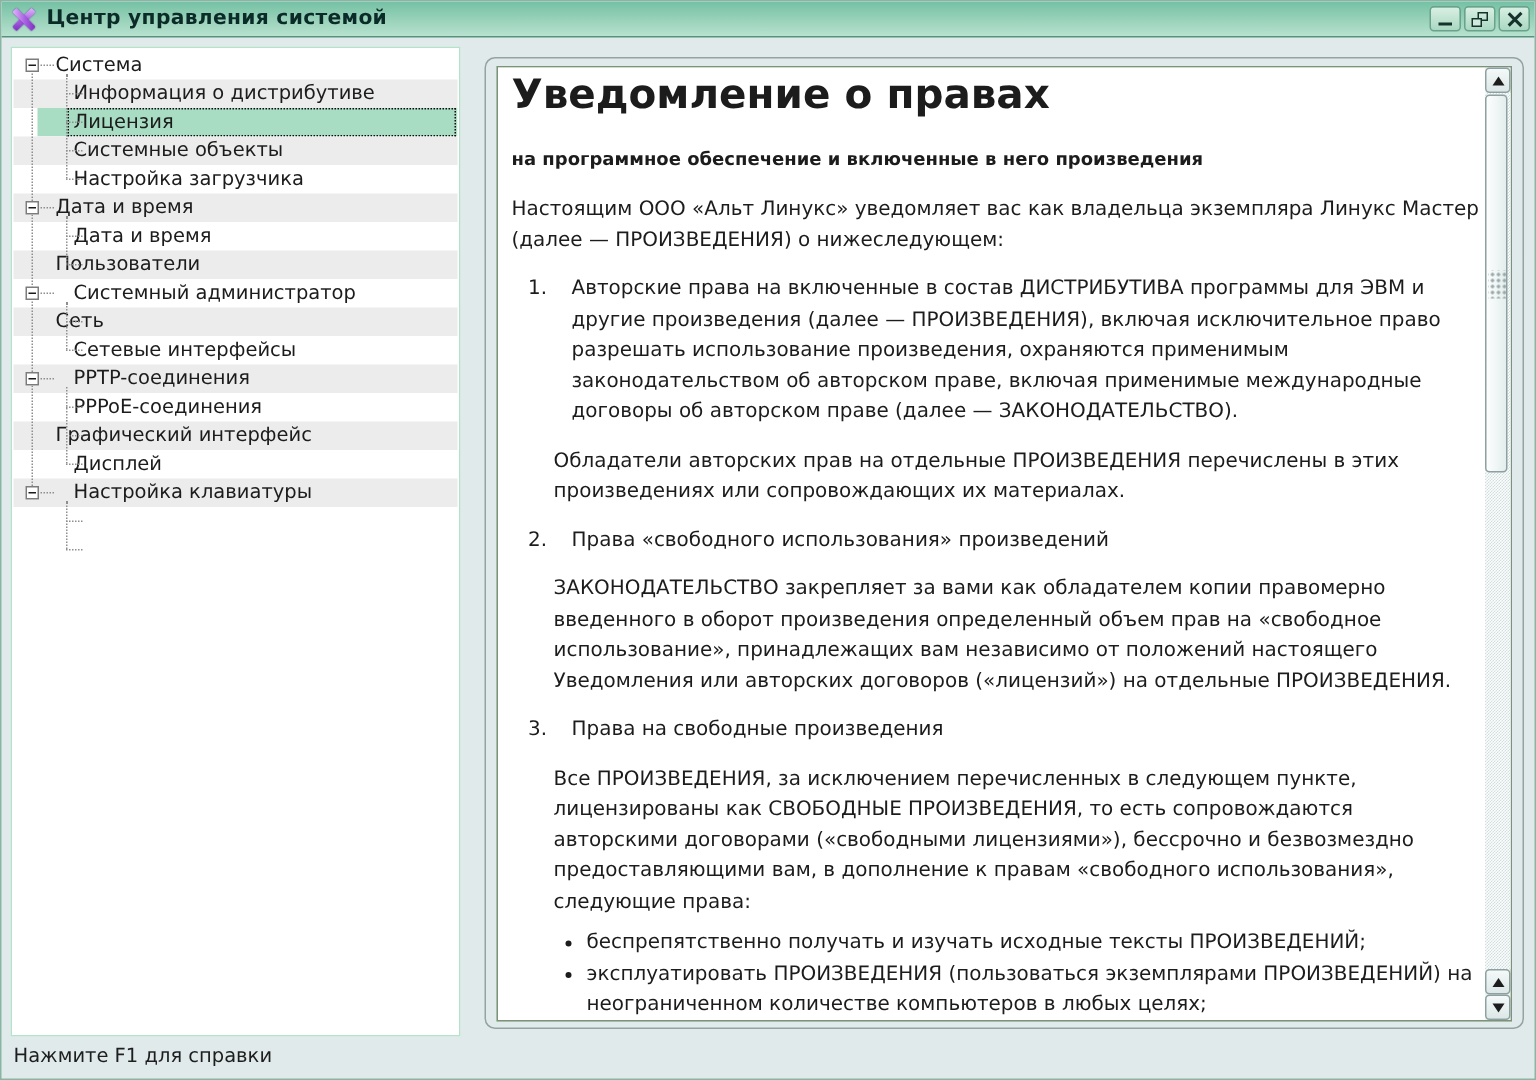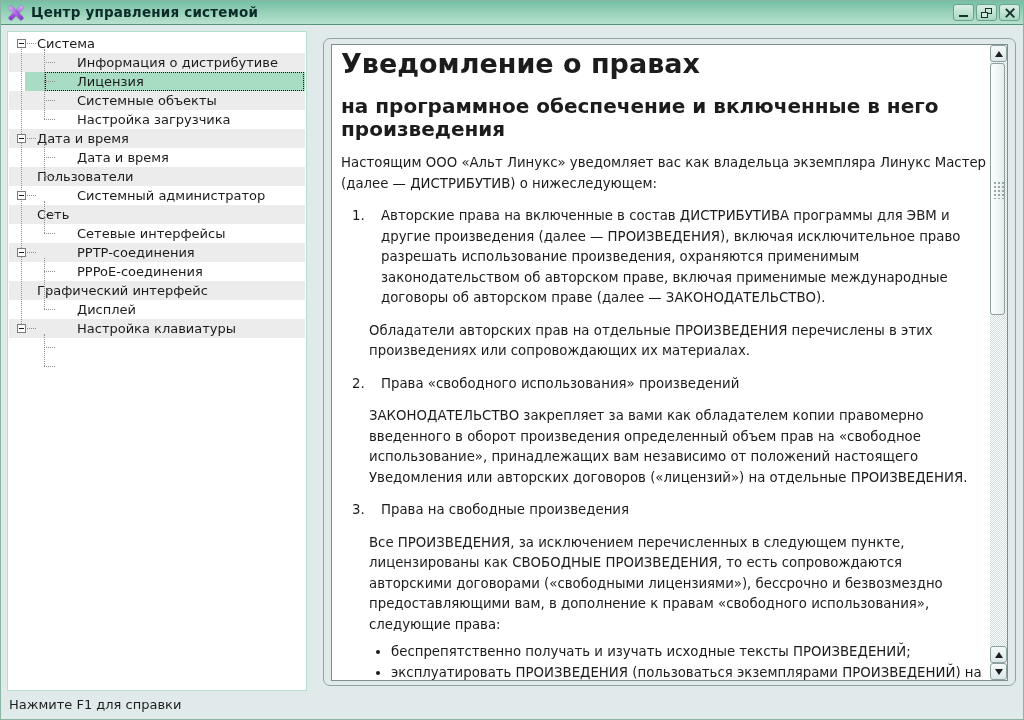--- a/index.html
+++ b/index.html
@@ -42,21 +42,21 @@
   
   .sidebar{
     position:absolute;left:6px;top:30px;width:300px;height:660px;
     background:#ffffff;border:1px solid #b6e2cc;
   }
   #tree-rows{position:absolute;left:1px;top:2px;right:1px;}
   .trow{position:relative;height:19px;line-height:19px;font-size:13px;white-space:nowrap;overflow:hidden;}
   .trow:nth-child(even){background:#ececec;}
   .tlabel{position:relative;z-index:2;}
   .lvl0 .tlabel{padding-left:28px;}
-  .lvl1 .tlabel{padding-left:68px;}
+  .lvl1 .tlabel{padding-left:40px;}
   .sel-bg{position:absolute;left:16px;right:0;top:0;bottom:0;background:#a8dcc3;z-index:0;}
   .sel-focus{position:absolute;left:36px;right:1px;top:0;bottom:0;border:1px dotted #0d0d0d;z-index:1;}
   #tree-lines{position:absolute;left:1px;top:2px;right:1px;height:344px;pointer-events:none;z-index:3;}
   .dotv{position:absolute;width:0;border-left:1px dotted #8e8e8e;}
   .doth{position:absolute;height:0;border-top:1px dotted #8e8e8e;}
   .expander{position:absolute;width:9px;height:9px;background:#fff;border:1px solid #7c7c7c;pointer-events:auto;}
   .expander .minus{position:absolute;left:1px;top:3px;width:5px;height:1px;background:#1a1a1a;}
 
   
   .main-frame{
@@ -65,21 +65,21 @@
   }
   .doc-frame{
     position:absolute;left:330px;top:43px;width:677px;height:637px;
     border:1px solid #7e8e8b;background:#bef264;display:flex;
   }
   .doc{
     flex:1;overflow:hidden;background:#fff;padding:4px 4px 0 9px;
     font-size:13.3px;line-height:20.5px;
   }
   .doc h1{font-size:27px;line-height:30px;margin:0 0 16px 0;font-weight:bold;}
-  .doc h2{font-size:20px;line-height:23px;margin:0 0 12px 0;font-weight:bold;}
+  .doc h2{font-size:12px;line-height:23px;margin:0 0 12px 0;font-weight:bold;}
   .doc p.intro{margin:0 0 7px 0;}
   #doc-list{margin:7px 0 0 0;padding:0 0 0 28px;}
   #doc-list > li{margin:0 0 7px 0;}
   #doc-list li p{margin:7px 0 0 0;}
   #doc-list li p.first{margin:12px;}
   #doc-list ul{margin:7px 0 0 0;padding:0 0 0 22px;list-style:disc;}
   #doc-list ul li{margin:0;}
 
   
   .scrollbar{width:17px;display:flex;flex-direction:column;background:#eef4f4;}
@@ -203,21 +203,21 @@
           <div class="minus"></div>
         </div>
       </div>
   </div>
 
   <div class="main-frame"></div>
   <div class="doc-frame">
     <div class="doc">
       <h1>Уведомление о правах</h1>
       <h2>на программное обеспечение и включенные в него произведения</h2>
-      <p class="intro">Настоящим ООО «Альт Линукс» уведомляет вас как владельца экземпляра Линукс Мастер (далее — ДИСТРИБУТИВ) о нижеследующем:</p>
+      <p class="intro">Настоящим ООО «Альт Линукс» уведомляет вас как владельца экземпляра Линукс Мастер (далее — ПРОИЗВЕДЕНИЯ) о нижеследующем:</p>
       <ol id="doc-list">
           <li>
             <p class="first">Авторские права на включенные в состав ДИСТРИБУТИВА программы для ЭВМ и другие произведения (далее — ПРОИЗВЕДЕНИЯ), включая исключительное право разрешать использование произведения, охраняются применимым законодательством об авторском праве, включая применимые международные договоры об авторском праве (далее — ЗАКОНОДАТЕЛЬСТВО).</p>
             <p>Обладатели авторских прав на отдельные ПРОИЗВЕДЕНИЯ перечислены в этих произведениях или сопровождающих их материалах.</p>
           </li>
           <li>
             <p class="first">Права «свободного использования» произведений</p>
             <p>ЗАКОНОДАТЕЛЬСТВО закрепляет за вами как обладателем копии правомерно введенного в оборот произведения определенный объем прав на «свободное использование», принадлежащих вам независимо от положений настоящего Уведомления или авторских договоров («лицензий») на отдельные ПРОИЗВЕДЕНИЯ.</p>
           </li>
           <li>

